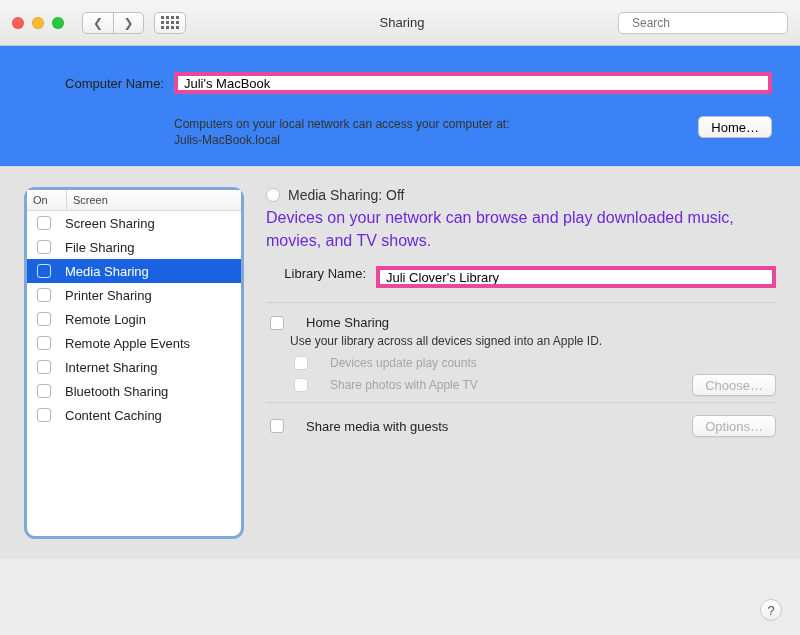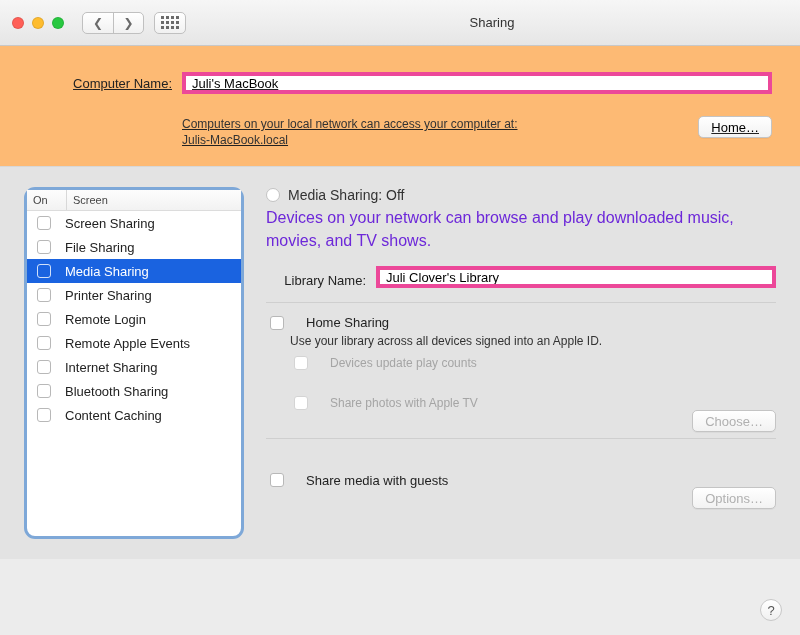--- a/index.html
+++ b/index.html
@@ -39,39 +39,38 @@
   .title { flex:1; text-align:center; font-size:13px; color:#323232; }
   .search {
     height:22px; width:170px; border:1px solid #c7c7c7; border-radius:5px;
     background:#fff; display:flex; align-items:center; padding:0 6px; gap:5px;
     color:#8a8a8a;
   }
   .search input {
     border:0; outline:0; flex:1; font-size:12px; background:transparent; color:#333;
   }
   .upper {
-    padding: 26px 28px 18px 32px;
-    background:#fdba74;
+    padding: 26px 28px 18px 24px;
+    background:#3b82f6;
     border-bottom:1px solid #d7d7d7;
-    text-decoration:underline;
   }
   .row { display:flex; align-items:center; gap:10px; }
   .field-label { text-align:right; width:140px; color:#222; }
   .text-input {
     flex:1; height:22px; border:4px solid #ec4899; background:#fff;
     padding:0 6px; font-size:13px;
   }
   .hint { margin-left:150px; margin-top:22px; color:#333; font-size:12px; line-height:1.35; display:flex;}
   .hint-text{flex:1;}
   .btn {
     height:22px; padding:0 12px; border:1px solid #c4c4c4; border-radius:5px;
     background:linear-gradient(#ffffff,#f2f2f2); font-size:13px;
     box-shadow:0 1px 0 rgba(0,0,0,.04);
   }
-  .btn.disabled{ color:#b0b0b0;margin-top:36px; }
+  .btn.disabled{ color:#b0b0b0; }
   .lower {
     display:flex; padding:20px 24px 20px 24px; gap:22px;
     background:#e3e3e3;
   }
   .service-list {
     width:220px; height:352px; border:3px solid #7ea8d8; border-radius:11px;
     background:#fff; display:flex; flex-direction:column;
   }
   .list-header{
     display:flex; font-size:11px; color:#444; background:linear-gradient(#fdfdfd,#f2f2f2);
@@ -89,21 +88,21 @@
     flex-shrink:0;
   }
   .list-row.selected .mac-cb{ border-color:rgba(255,255,255,.8); background:transparent; }
   .detail{ flex:1; }
   .detail-title-row{ display:flex; align-items:center; gap:8px; margin-bottom:4px;}
   .radio-off{
     width:14px;height:14px;border:1px solid #c3c3c3;border-radius:50%;background:#fff;
   }
   .detail-title{ font-size:14px; font-weight:500; color:#333;}
   .detail-desc{ font-size:16px; color:#6d28d9; line-height:1.4; margin-bottom:14px; padding-right:4px;}
-  .lib-row{ display:flex; align-items:flex-end; gap:10px; margin-bottom:14px;}
+  .lib-row{ display:flex; align-items:flex-start; gap:10px; margin-bottom:14px;}
   .lib-row .field-label{ width:100px; }
   .section-div{ border-top:1px solid #cfcfcf; margin:6px 0 12px 0;}
   .opt-row{ display:flex; align-items:center; gap:8px; margin-bottom:4px;}
   .opt-sub{ margin-left:24px; font-size:12px; color:#333;}
   .opt-sub .opt-row{ color:#a5a5a5; }
   .opt-sub .mac-cb{ border-color:#d4d4d4; }
   .right-btn{ margin-left:auto; }
   .help{
     position:absolute; right:18px; bottom:14px;
     width:22px;height:22px;border:1px solid #c8c8c8;border-radius:50%;
@@ -142,20 +141,27 @@
         <span></span>
         <span></span>
         <span></span>
       <span></span>
         <span></span>
         <span></span>
         <span></span>
     </div>
   </div>
   <div class="title">Sharing</div>
+  <div class="search">
+    <svg class="mag" viewBox="0 0 16 16">
+        <circle cx="7" cy="7" r="5" fill="none" stroke="#8a8a8a" stroke-width="1.5"></circle>
+        <line x1="11" y1="11" x2="15" y2="15" stroke="#8a8a8a" stroke-width="1.5"></line>
+      </svg>
+    <input placeholder="Search" style="">
+  </div>
 </div>
 
 <div class="upper">
   <div class="row">
     <div class="field-label">Computer Name:</div>
     <input class="text-input" value="Juli's MacBook" style="">
   </div>
   <div class="hint">
     <div class="hint-text">
       <span>Computers on your local network can access your computer at:</span><br>

